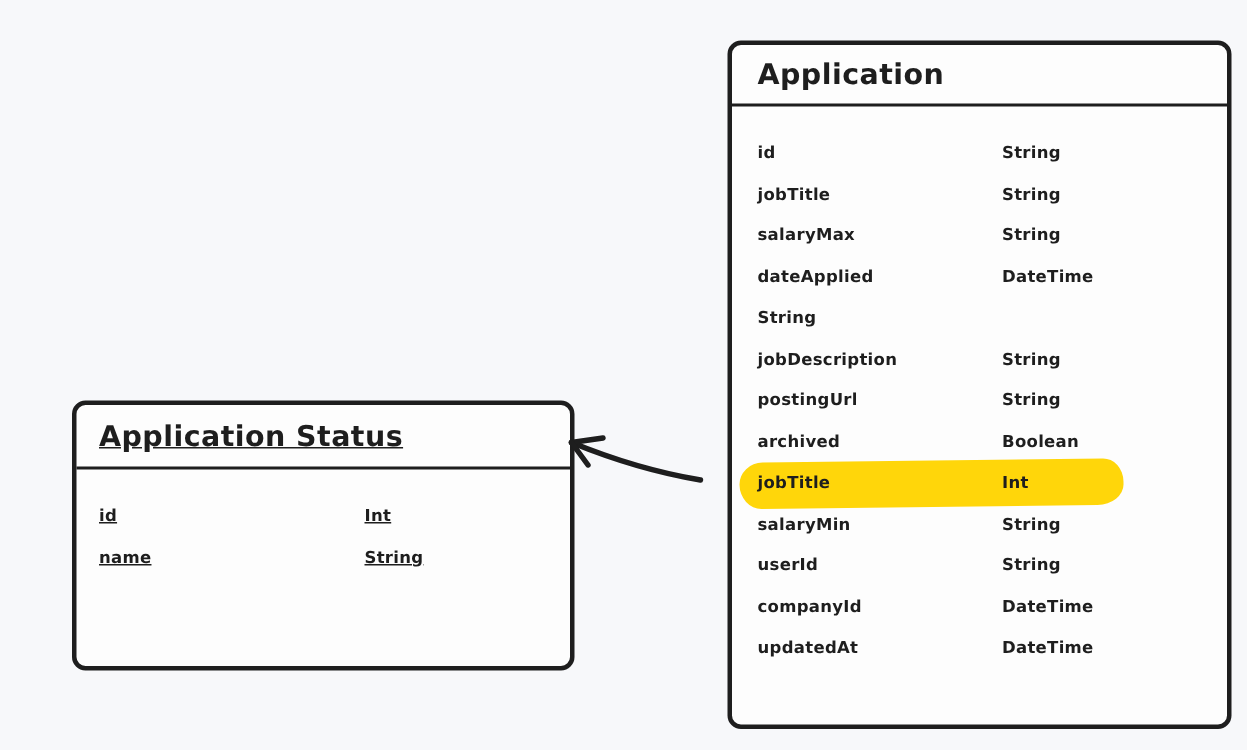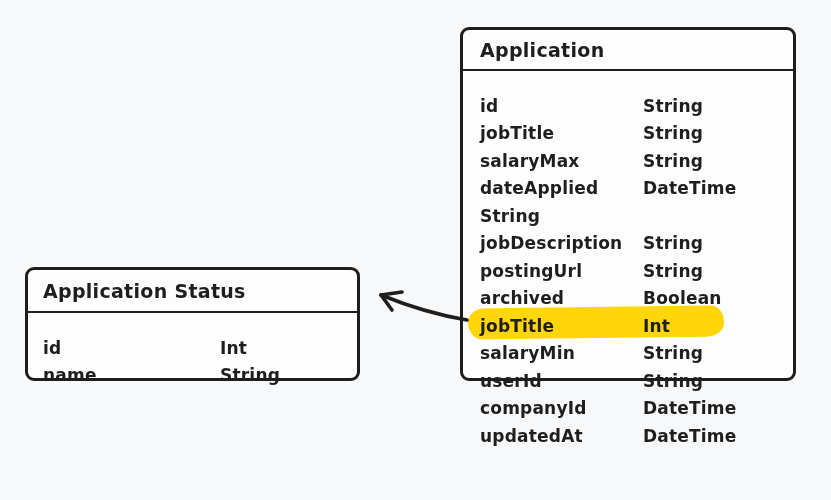--- a/index.html
+++ b/index.html
@@ -22,36 +22,36 @@
   .entity header {
     display: flex;
     align-items: center;
     border-bottom: 2.5px solid var(--ink, #1e1e1e);
   }
   .entity h2 {
     font-size: 19px;
     font-weight: 700;
     letter-spacing: 0.3px;
   }
-  .entity-application { left: 460px; top: 27px; width: 336px; height: 354px; }
+  .entity-application { left: 485px; top: 27px; width: 336px; height: 459px; }
   .entity-application header { height: 41px; padding-left: 17px; }
   .entity-application .rows { padding: 17px 17px 0 17px; }
   .entity-application .fname { width: 163px; }
 
-  .entity-application-status { left: 25px; top: 267px; width: 335px; height: 114px; }
+  .entity-application-status { left: 48px; top: 267px; width: 335px; height: 180px; text-decoration: underline; }
   .entity-application-status header { height: 43px; padding-left: 15px; }
   .entity-application-status .rows { padding: 17px 15px 0 15px; }
   .entity-application-status .fname { width: 177px; }
 
   .row {
     position: relative;
     display: flex;
-    align-items: flex-end;
+    align-items: center;
     height: 27.5px;
-    font-size: 17px;
+    font-size: 11px;
     font-weight: 700;
     letter-spacing: 0.2px;
   }
   .fname, .ftype { position: relative; z-index: 1; white-space: nowrap; }
   .marker {
     position: absolute;
     left: -12px;
     top: -1.5px;
     width: 256px;
     height: 31px;

